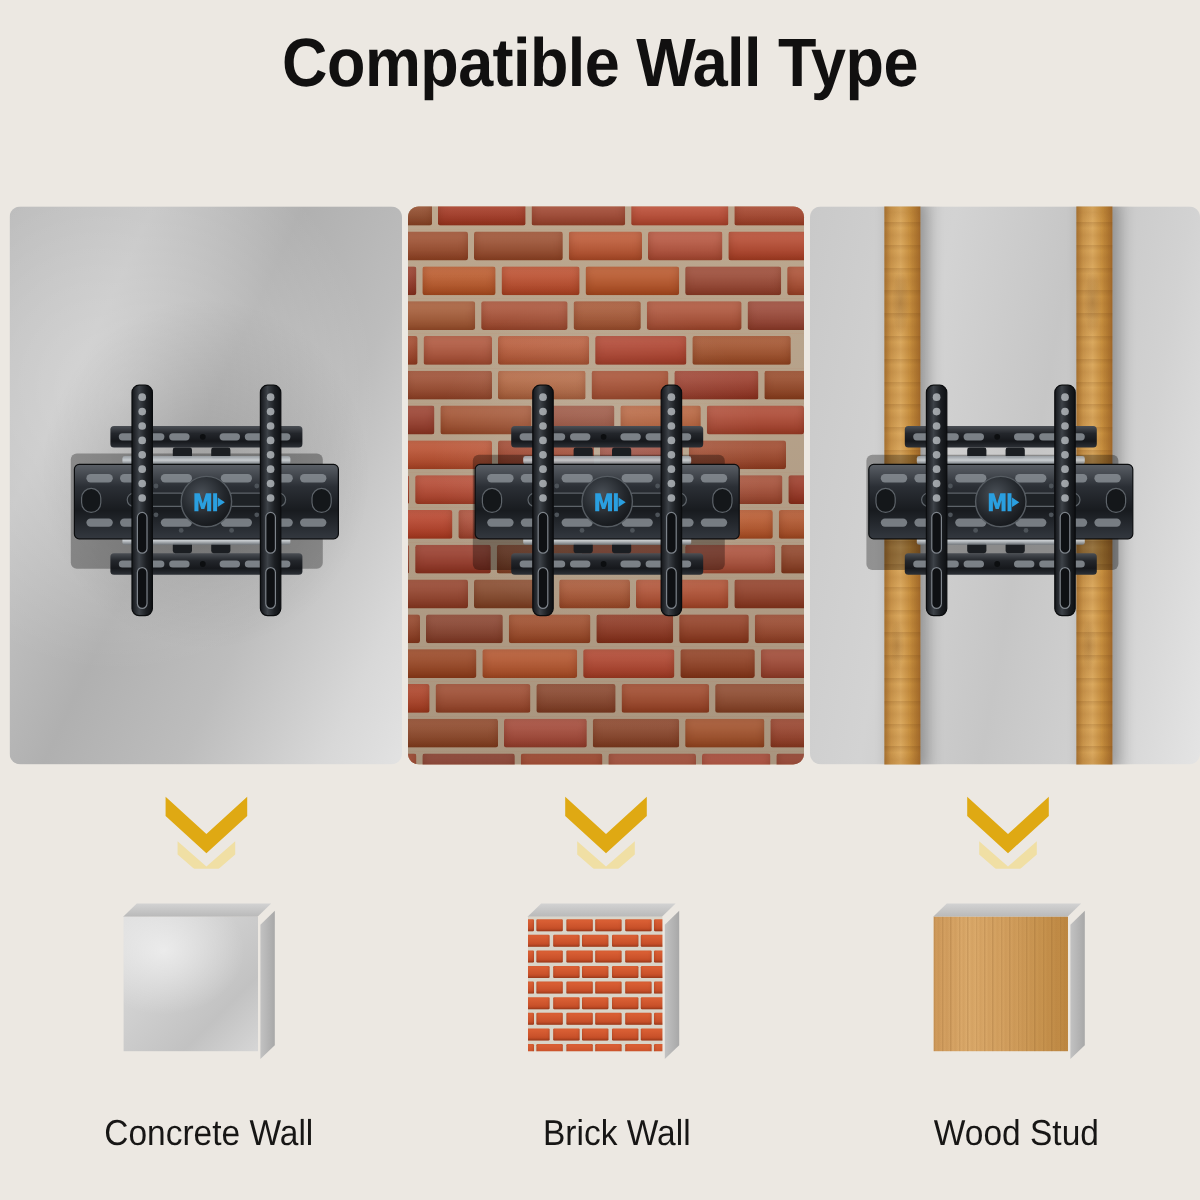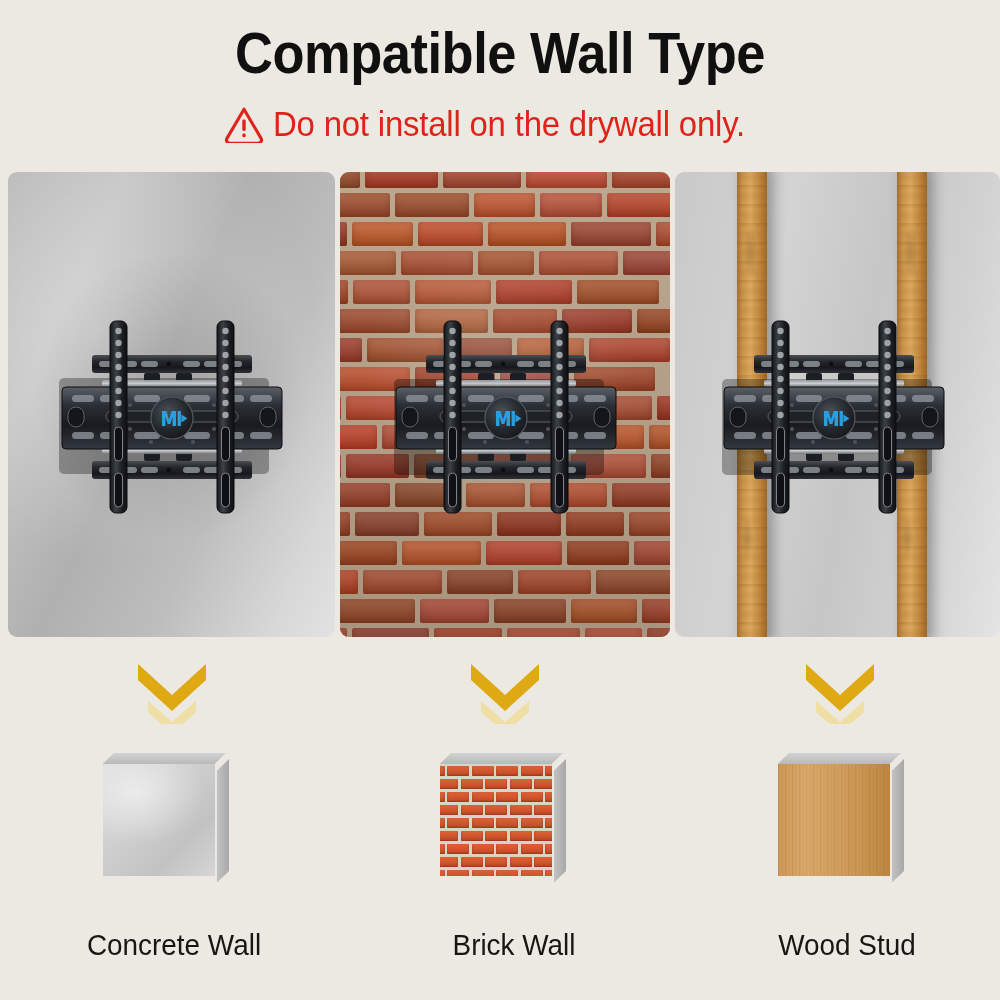--- a/index.html
+++ b/index.html
@@ -145,28 +145,20 @@
     transform:scaleX(0.93);
     white-space:nowrap;
   }
 </style>
 </head>
 <body>
 
 <div id="header">
   <div id="title">Compatible Wall Type</div>
 
-  <div id="subtitle-row">
-    <svg id="warn-icon" viewBox="0 0 40 37">
-      <path d="M20 3.2 L37.2 32.6 a3.2 3.2 0 0 1 -2.8 4.6 H5.6 a3.2 3.2 0 0 1 -2.8 -4.6 Z" fill="none" stroke="#e02318" stroke-width="3.1" stroke-linejoin="round"></path>
-      <rect x="18.3" y="13.6" width="3.4" height="11.4" rx="1.4" fill="#e02318"></rect>
-      <rect x="18.3" y="27.6" width="3.4" height="3.6" rx="1.4" fill="#e02318"></rect>
-    </svg>
-    <div id="subtitle-text">Do not install on the drywall only.</div>
-  </div>
 </div>
 
 <div id="panels">
 
   <div class="panel" style="left:8px;width:327px;">
     <div class="panel-inner concrete-bg"></div>
     <div class="mount" style="left:48px; top:145px; width:232px; height:200px;">
       <svg viewBox="0 0 232 200">
         <defs>
           <linearGradient id="railG" x1="0" y1="0" x2="0" y2="1">

